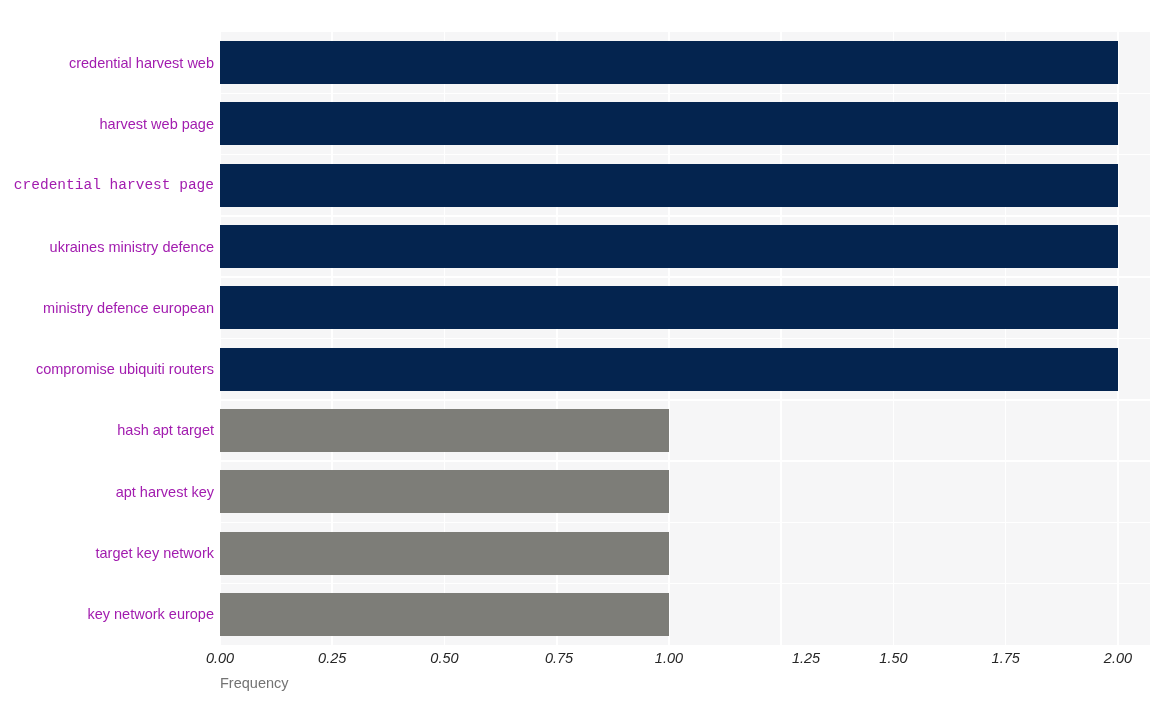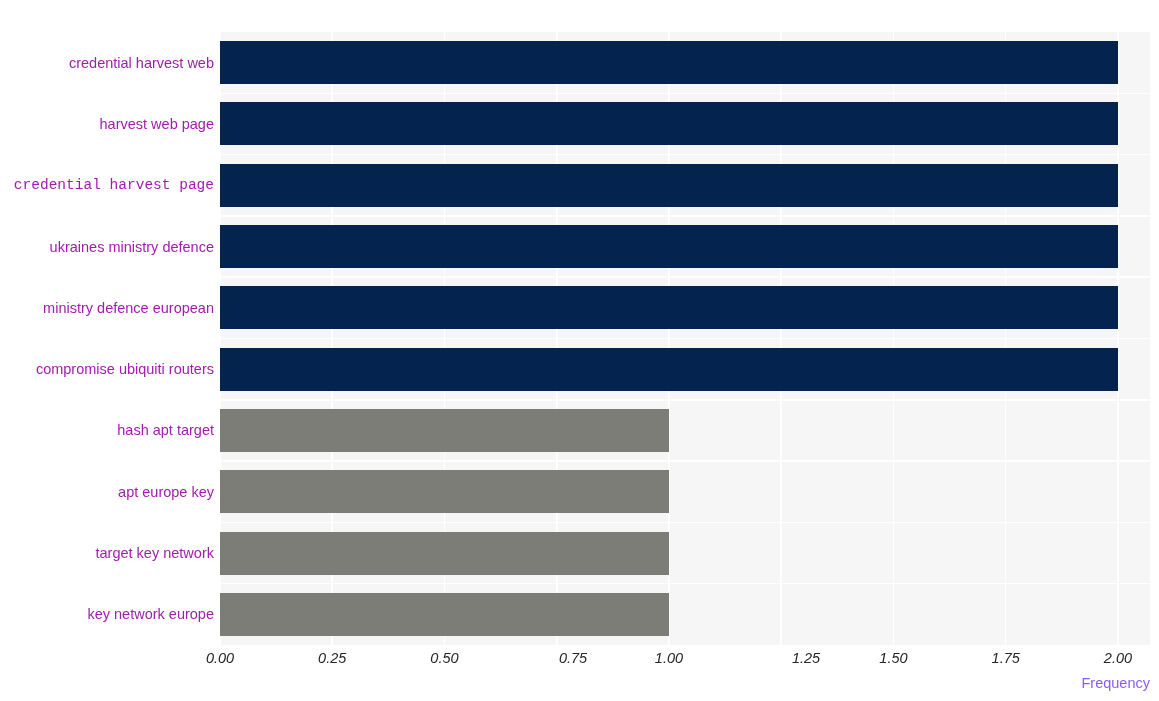--- a/index.html
+++ b/index.html
@@ -108,23 +108,23 @@
     line-height: 1;
     font-style: italic;
   }
 
   
   #xaxis-title {
     position: absolute;
     left: 220px;
     top: 675px;
     width: 930px;
-    text-align: right;
+    text-align: left;
     font-size: 14.5px;
-    color: #8b5cf6;
+    color: #737373;
   }
 </style>
 </head>
 <body>
 
 <div id="figure">
 
 
   <div id="plot-area">
     <div id="vgrid-layer">
@@ -164,30 +164,30 @@
   </div>
 
   <div id="ylabels">
       <div class="ylabel" style="top: 23.65px;">credential harvest web</div>
       <div class="ylabel" style="top: 84.95px;">harvest web page</div>
       <div class="ylabel" style="top: 146.25px; font-family: Liberation Mono, monospace;">credential harvest page</div>
       <div class="ylabel" style="top: 207.55px;">ukraines ministry defence</div>
       <div class="ylabel" style="top: 268.85px;">ministry defence european</div>
       <div class="ylabel" style="top: 330.15px;">compromise ubiquiti routers</div>
       <div class="ylabel" style="top: 391.45px;">hash apt target</div>
-      <div class="ylabel" style="top: 452.75px;">apt europe key</div>
+      <div class="ylabel" style="top: 452.75px;">apt harvest key</div>
       <div class="ylabel" style="top: 514.05px;">target key network</div>
       <div class="ylabel" style="top: 575.35px;">key network europe</div>
     </div>
 
   <div id="xlabels">
       <div class="xlabel" style="left: 0px;">0.00</div>
       <div class="xlabel" style="left: 112.243px;">0.25</div>
       <div class="xlabel" style="left: 224.486px;">0.50</div>
-      <div class="xlabel" style="left: 353px;">0.75</div>
+      <div class="xlabel" style="left: 339px;">0.75</div>
       <div class="xlabel" style="left: 448.972px;">1.00</div>
       <div class="xlabel" style="left: 586px;">1.25</div>
       <div class="xlabel" style="left: 673.458px;">1.50</div>
       <div class="xlabel" style="left: 785.7px;">1.75</div>
       <div class="xlabel" style="left: 897.943px;">2.00</div>
     </div>
 
   <div id="xaxis-title">Frequency</div>
 
 </div>

